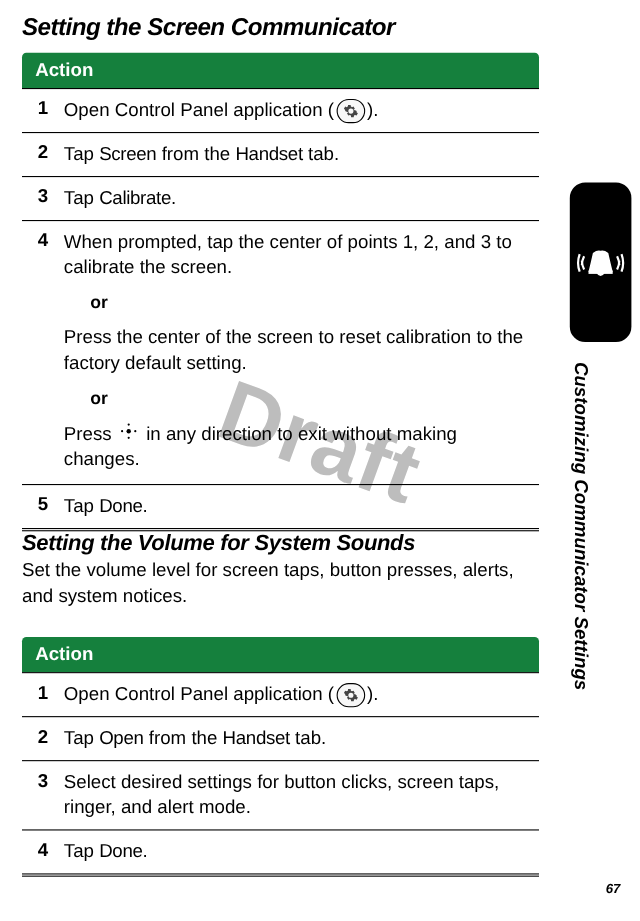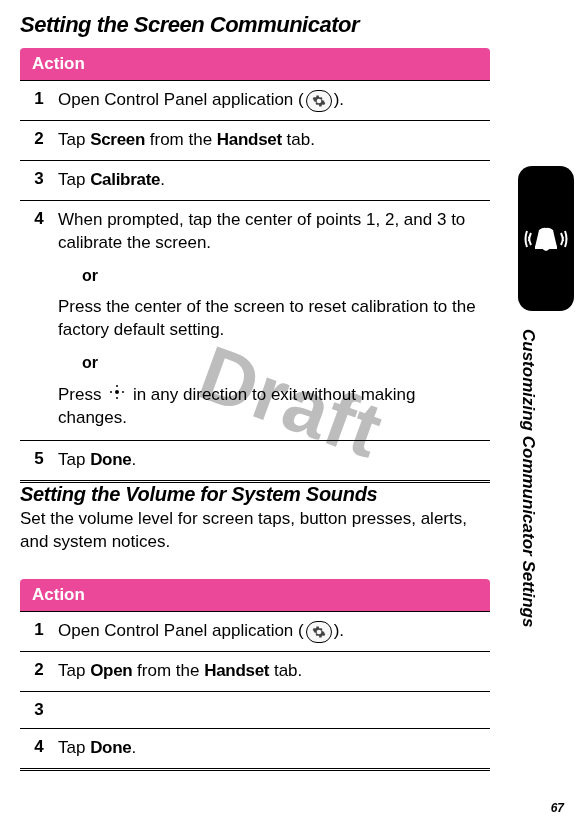--- a/index.html
+++ b/index.html
@@ -24,21 +24,21 @@
       width: 470px;
     }
     .heading1 {
       font-size: 22px;
       font-weight: bold;
       font-style: italic;
       margin-bottom: 10px;
       letter-spacing: -0.5px;
     }
     .action-header {
-      background: #ec4899;
+      background: #15803d;
       color: #fff;
       font-weight: bold;
       font-size: 17px;
       padding: 6px 12px;
       border-radius: 4px 4px 0 0;
     }
     .step-row {
       display: flex;
       border-bottom: 1px solid #000;
       padding: 8px 0 8px 0;
@@ -49,21 +49,21 @@
       font-weight: bold;
       font-size: 17px;
       flex-shrink: 0;
     }
     .step-body {
       font-size: 17px;
       line-height: 1.35;
       padding-right: 6px;
     }
     .step-body .strong {
-      font-weight: 700;
+      font-weight: 400;
       font-family: Arial, sans-serif;
       letter-spacing: -0.3px;
     }
     .sub-or {
       font-weight: bold;
       margin: 10px 0 10px 24px;
       font-size: 16px;
     }
     .sub-text {
       margin-bottom: 2px;
@@ -242,20 +242,21 @@
 
     <div class="step-row">
       <div class="step-num">2</div>
       <div class="step-body">
         <span>Tap </span><span class="strong">Open</span><span> from the </span><span class="strong">Handset</span><span> tab.</span>
       </div>
     </div>
 
     <div class="step-row">
       <div class="step-num">3</div>
+      <div class="step-body">Select desired settings for button clicks, screen taps, ringer, and alert mode.</div>
     </div>
 
     <div class="step-row">
       <div class="step-num">4</div>
       <div class="step-body">
         <span>Tap </span><span class="strong">Done</span><span>.</span>
       </div>
     </div>
     <div class="bottom-rule"></div>
   </div>

